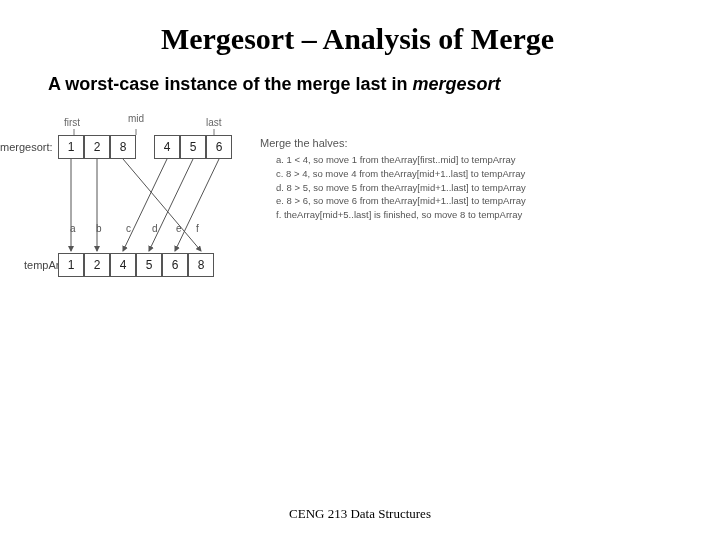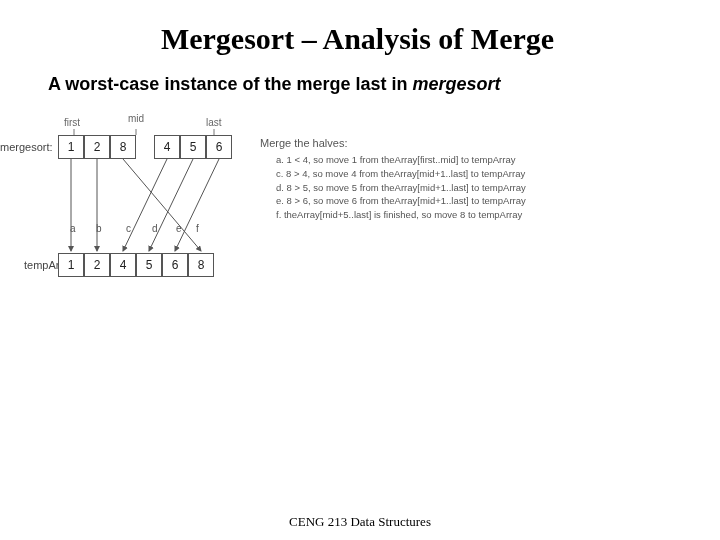--- a/index.html
+++ b/index.html
@@ -76,21 +76,21 @@
   .steps {
     position: absolute;
     font-family: Arial, sans-serif;
     font-size: 9.5px;
     color: #555;
     line-height: 1.45;
   }
   .steps div { white-space: nowrap; }
   .footer {
     position: absolute;
-    bottom: 10px;
+    bottom: 18px;
     width: 100%;
     text-align: center;
     font-family: "Times New Roman", serif;
     font-size: 13px;
     color: #000;
   }
   svg.arrows {
     position: absolute;
     left: 0;
     top: 0;

